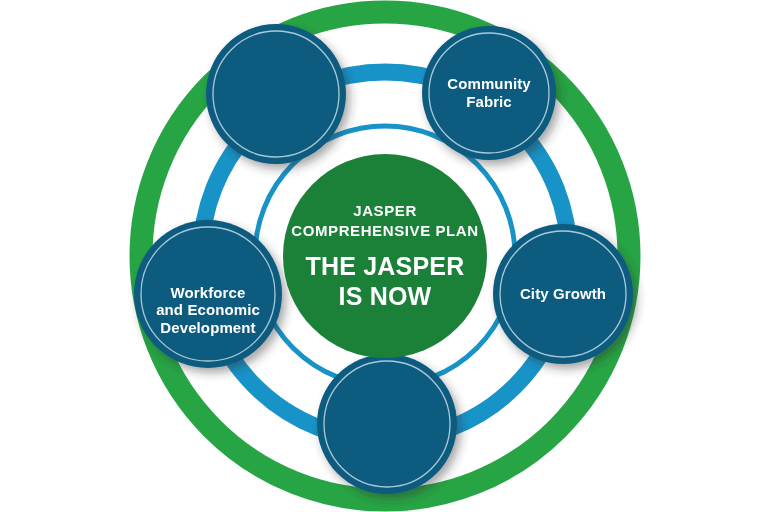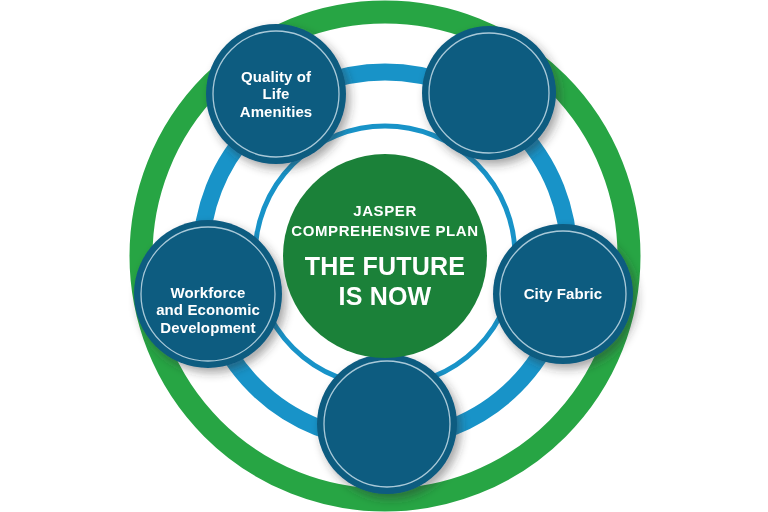--- a/index.html
+++ b/index.html
@@ -99,38 +99,37 @@
       <circle cx="276" cy="94" r="63" fill="none" stroke="#a9c9d8" stroke-width="1.3"></circle>
       <circle cx="489" cy="93" r="60" fill="none" stroke="#a9c9d8" stroke-width="1.3"></circle>
       <circle cx="563" cy="294" r="63" fill="none" stroke="#a9c9d8" stroke-width="1.3"></circle>
       <circle cx="387" cy="424" r="63" fill="none" stroke="#a9c9d8" stroke-width="1.3"></circle>
       <circle cx="208" cy="294" r="67" fill="none" stroke="#a9c9d8" stroke-width="1.3"></circle>
     </g>
 
     <circle cx="385" cy="256" r="102" fill="#1b8139"></circle>
   </svg>
 
-  <div class="node" style="left:206px; top:24px; width:140px; height:140px; font-size:15px;">
-    <span class="node-label">Quality of
-Life
-Amenities</span>
+
+  <div class="node" style="left:422px; top:26px; width:134px; height:134px; font-size:15px;">
+    <span class="node-label">Community
+Fabric</span>
   </div>
 
-
   <div class="node" style="left:493px; top:224px; width:140px; height:140px; font-size:15px;">
-    <span class="node-label">City Fabric</span>
+    <span class="node-label">City Growth</span>
   </div>
 
 
   <div class="node" style="left:134px; top:236px; width:148px; height:148px; font-size:15px;">
     <span class="node-label">Workforce
 and Economic
 Development</span>
   </div>
 
   <div class="center-circle" style="left:283px; top:154px; width:204px; height:204px;">
     <div class="center-kicker">JASPER
 COMPREHENSIVE PLAN</div>
-    <div class="center-headline">THE FUTURE
+    <div class="center-headline">THE JASPER
 IS NOW</div>
   </div>
 
 </div>
 
 </body></html>

